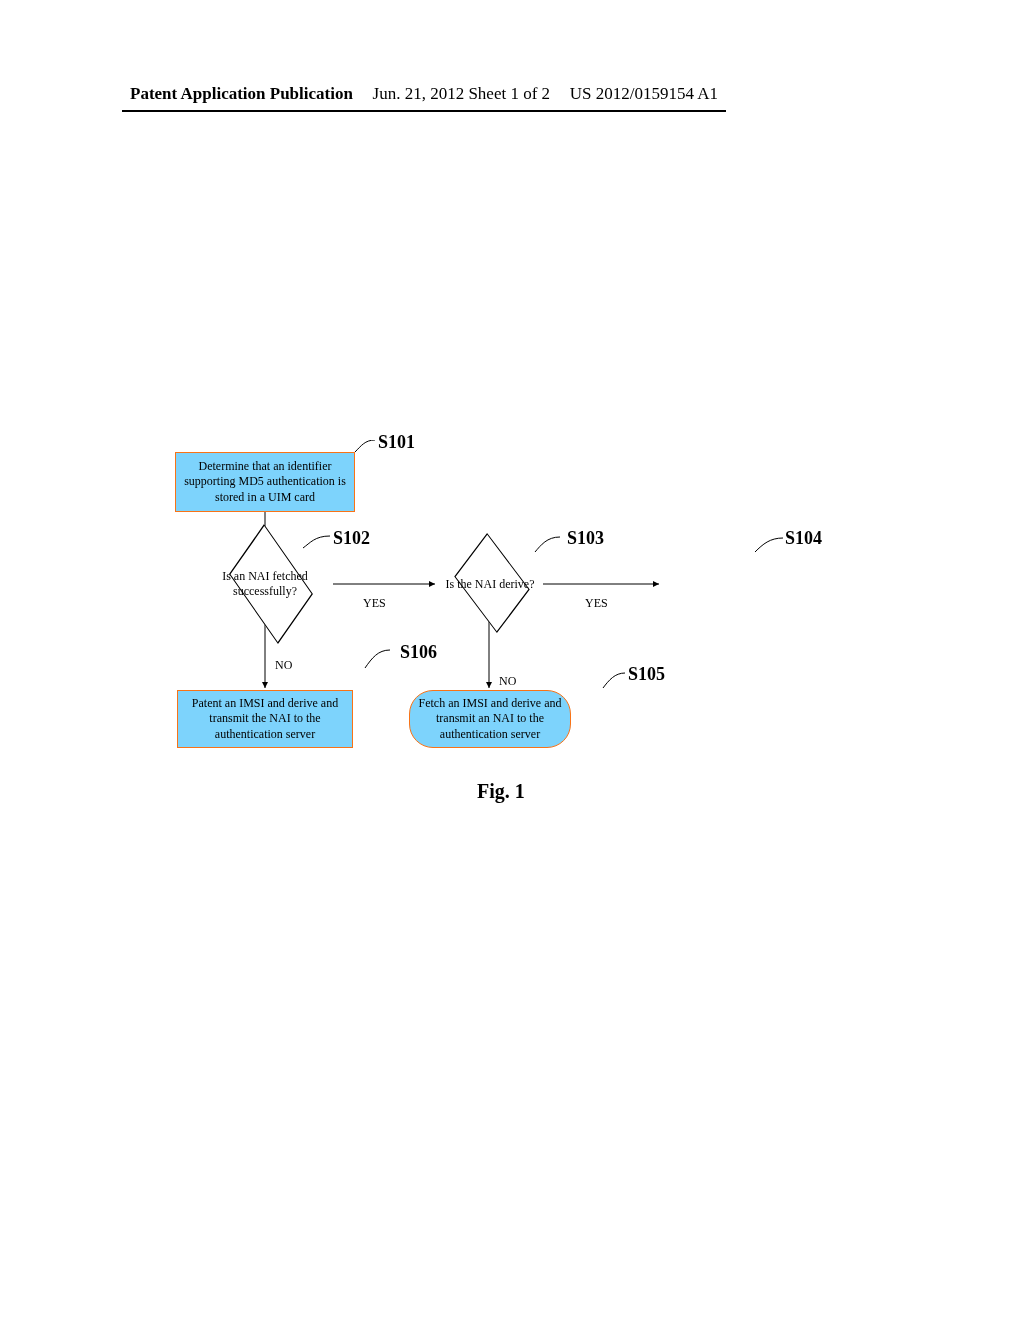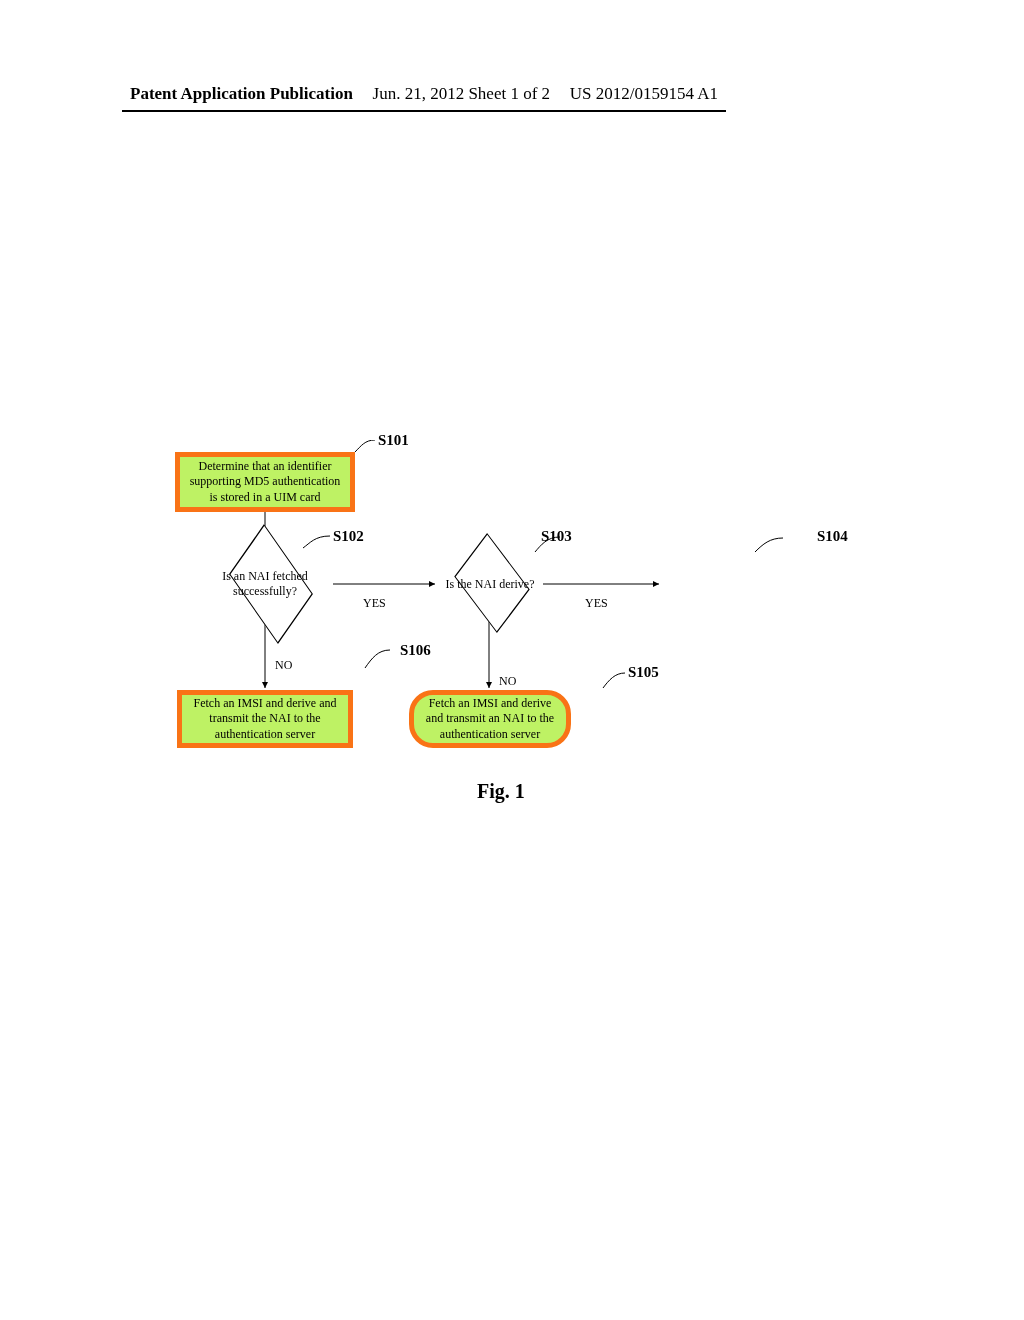--- a/index.html
+++ b/index.html
@@ -9,22 +9,22 @@
   .header-line { border-top: 2px solid #000; margin: 0 122px 0 122px; }
   .header-row { display: flex; justify-content: space-between; padding: 6px 130px 0 130px; font-size: 17px; }
   .header-left { font-weight: bold; }
   .header-center { font-weight: normal; }
   .header-right { }
 
   .diagram { position: absolute; left: 165px; top: 440px; width: 730px; height: 360px; }
 
   .box {
     position: absolute;
-    border: 5px solid #f97316;
-    background: #bef264;
+    border: 1px solid #f97316;
+    background: #7dd3fc;
     text-align: center;
     display: flex;
     align-items: center;
     justify-content: center;
     font-size: 12px;
     line-height: 1.3;
     padding: 4px 6px;
   }
   .diamond-wrap { position: absolute; }
   .diamond {
@@ -35,21 +35,21 @@
   }
   .diamond-text {
     position: absolute;
     text-align: center;
     font-size: 12px;
     line-height: 1.25;
     display: flex;
     align-items: center;
     justify-content: center;
   }
-  .label { position: absolute; font-size: 15px; font-weight: bold; }
+  .label { position: absolute; font-size: 18px; font-weight: bold; }
   .edge-label { position: absolute; font-size: 12px; margin-top: 28px; }
   .fig-caption { position: absolute; font-size: 20px; font-weight: bold; }
 
   
   svg.arrows { position: absolute; left: 0; top: 0; width: 730px; height: 360px; pointer-events: none; }
 </style>
 </head>
 <body>
 
 <div class="page">
@@ -107,26 +107,26 @@
       </div>
     </div>
     <span class="label" style="left:168px; top:88px;">S102</span>
 
     <div class="diamond-wrap" style="left:270px; top:118px; width:110px; height:52px;">
       <div class="diamond" style="left:30px; top:-2px; width:54px; height:54px; transform: rotate(45deg) skew(8deg,8deg) scaleX(1.3);"></div>
       <div class="diamond-text" style="left:0; top:0; width:110px; height:52px;">
         <span>Is the NAI derive?</span>
       </div>
     </div>
-    <span class="label" style="left:376px; top:88px;text-align:center;">S103</span>
+    <span class="label" style="left:402px; top:88px;text-align:center;">S103</span>
 
-    <span class="label" style="left:620px; top:88px;margin-left:32px;">S104</span>
+    <span class="label" style="left:620px; top:88px;">S104</span>
 
     <div class="box" style="left:12px; top:250px; width:176px; height:58px;">
-      <span>Fetch an IMSI and derive and transmit the NAI to the authentication server</span>
+      <span>Patent an IMSI and derive and transmit the NAI to the authentication server</span>
     </div>
     <span class="label" style="left:235px; top:202px;font-family:Liberation Serif, serif;">S106</span>
 
     <div class="box" style="left:244px; top:250px; width:162px; height:58px;border-radius:24px;">
       <span>Fetch an IMSI and derive and transmit an NAI to the authentication server</span>
     </div>
     <span class="label" style="left:463px; top:224px;">S105</span>
 
     <span class="edge-label" style="left:198px; top:128px;">YES</span>
     <span class="edge-label" style="left:420px; top:128px;">YES</span>

